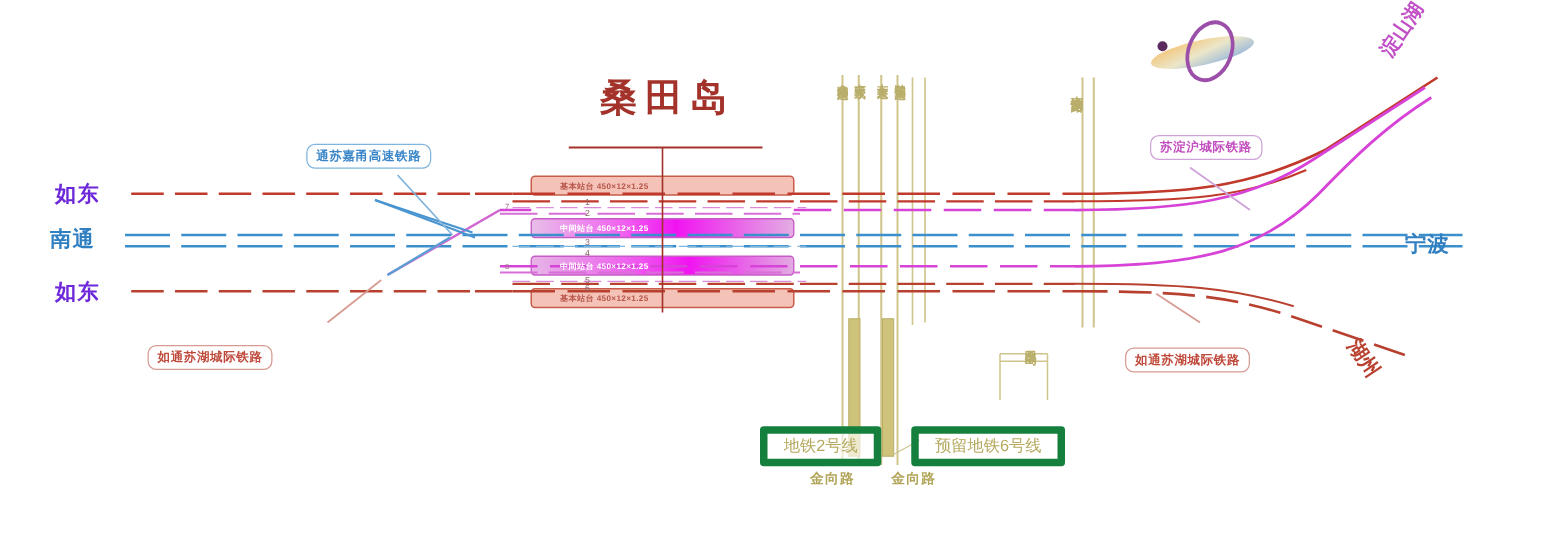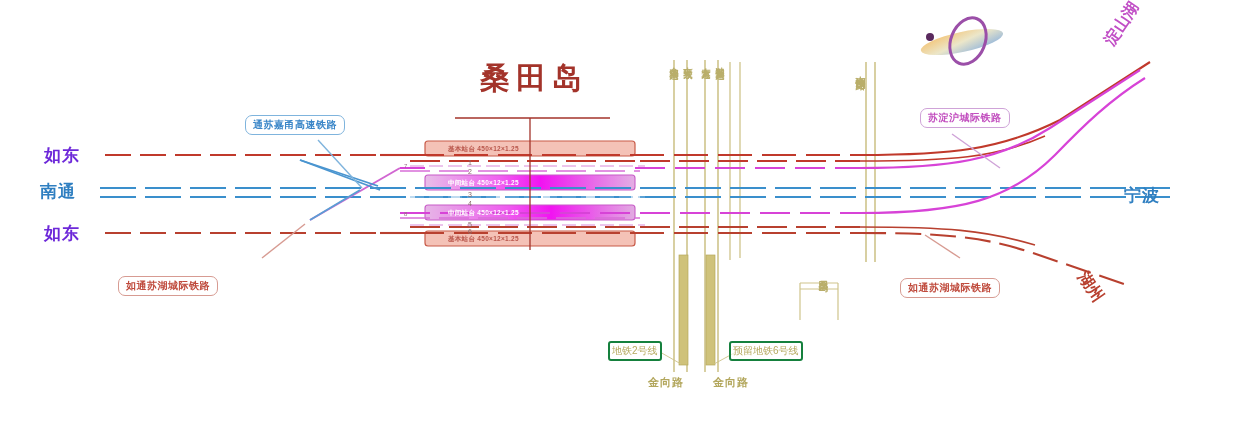--- a/index.html
+++ b/index.html
@@ -49,25 +49,25 @@
     font-size:9px;
     font-weight:bold;
     color:#b9ae6a;
     writing-mode:vertical-rl;
     text-orientation:upright;
     letter-spacing:1px;
     line-height:1;
   }
   .khaki-box{
     position:absolute;
-    font-size:10px;
+    font-size:13px;
     color:#b5a95f;
-    border:2px solid #15803d;
+    border:6px solid #15803d;
     border-radius:3px;
-    padding:1px 2px;
+    padding:1px 13px;
     white-space:nowrap;
     background:rgba(255,255,255,.65);
   }
   .khaki-text{
     position:absolute;
     font-size:11px;
     font-weight:bold;
     color:#b3a75d;
     white-space:nowrap;
     letter-spacing:1px;

